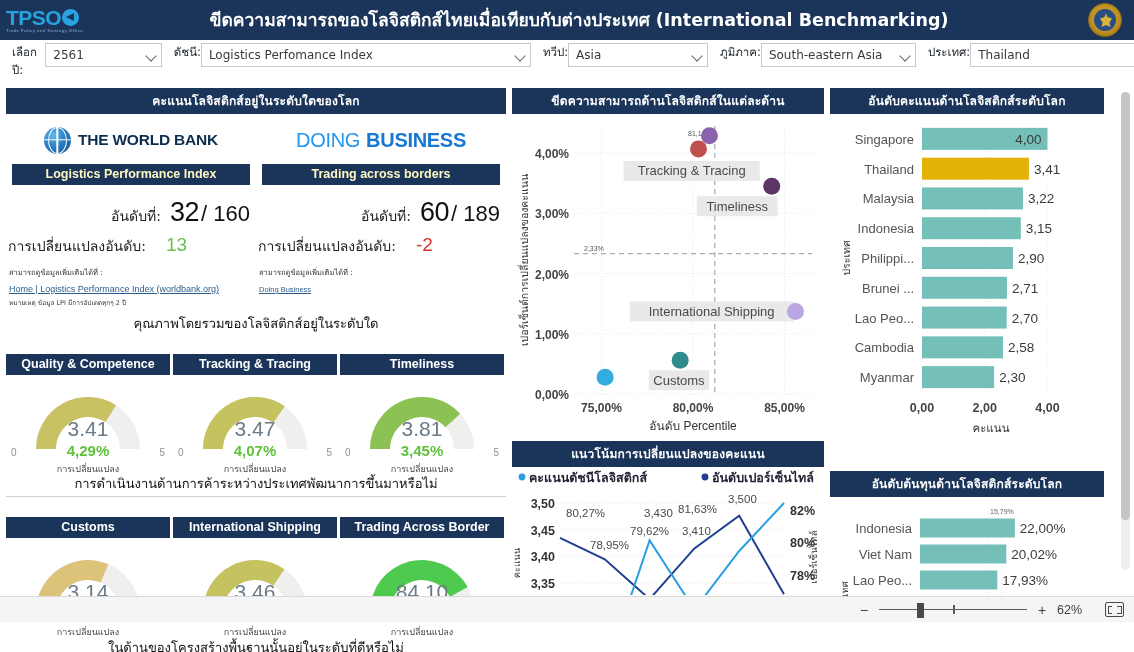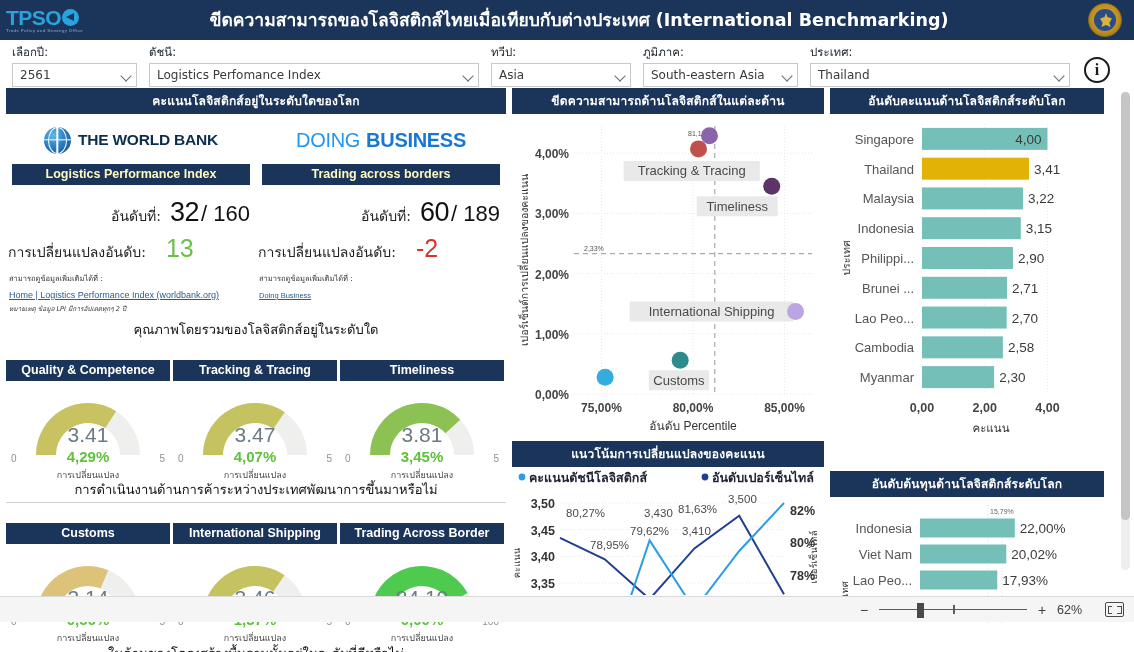--- a/index.html
+++ b/index.html
@@ -48,21 +48,21 @@
   .seal:after {
     content:""; position:absolute; left:11px; top:9px; width:12px; height:14px;
     background:#d8b43c; clip-path: polygon(50% 0%, 62% 28%, 100% 40%, 78% 70%, 88% 100%, 50% 85%, 12% 100%, 22% 70%, 0% 40%, 38% 28%);
   }
 
   
   .filterbar {
     position:absolute; left:0; top:40px; width:1134px; height:50px;
     background:#ffffff; display:flex; align-items:flex-start; padding:3px 0 0 0;
   }
-  .filter { display:flex; flex-direction:column; margin-left:12px; }
+  .filter { display:flex; flex-direction:row; margin-left:12px; }
   .filter-label {
     font-size:11.5px; color:#20282f; margin-bottom:2px;
     font-family:"DejaVu Sans","Liberation Sans",sans-serif;
   }
   .slicer {
     height:24px; border:1px solid #c8c8c8; background:#fff;
     display:flex; align-items:center; padding:0 4px 0 7px;
     font-size:12px; color:#3a3a3a; justify-content:space-between;
     font-family:"DejaVu Sans","Liberation Sans",sans-serif;
   }
@@ -129,29 +129,29 @@
     text-align:center; padding:3px 0 4px; margin-top:9px;
   }
 
   .rank-line { display:flex; align-items:baseline; justify-content:flex-end; width:238px; margin-top:12px; }
   .rank-lbl { font-size:14px; color:#222; font-family:"DejaVu Sans","Liberation Sans",sans-serif; }
   .rank-big { font-size:27px; color:#111; margin-left:9px; letter-spacing:-0.5px; }
   .rank-den { font-size:22px; color:#111; margin-left:2px; }
 
   .chg-line { display:flex; align-items:baseline; width:250px; margin-top:6px; }
   .chg-lbl { font-size:14px; color:#222; font-family:"DejaVu Sans","Liberation Sans",sans-serif; margin-left:2px;}
-  .chg-val { font-size:25px; margin-left:20px; }
+  .chg-val { font-size:19px; margin-left:20px; }
   .chg-pos { color:#6dbf4b; }
   .chg-neg { color:#d7342a; }
 
   .src-block { width:250px; margin-top:9px; padding-left:3px; }
   .src-lbl { font-size:7.5px; color:#333; font-family:"DejaVu Sans","Liberation Sans",sans-serif;}
   .src-link { font-size:9px; color:#2b5c8a; text-decoration:underline; display:inline-block; margin-top:2px;}
   .src-link.small { font-size:7.5px; }
-  .src-note { font-size:6.5px; color:#333; margin-top:2px; font-family:"DejaVu Sans","Liberation Sans",sans-serif;font-style:italic;}
+  .src-note { font-size:6.5px; color:#333; margin-top:2px; font-family:"DejaVu Sans","Liberation Sans",sans-serif;}
 
   .section-cap {
     width:500px; text-align:center; font-size:13px; color:#111; font-weight:normal;
     font-family:"DejaVu Sans","Liberation Sans",sans-serif; margin-top:2px;
   }
 
   .gauge-row { display:flex; width:500px; gap:3px; margin-top:20px; }
   .gauge-cell { width:164px; }
   .gauge-head {
     background:#1b3459; color:#fff; font-size:12.5px; font-weight:bold; text-align:center;

